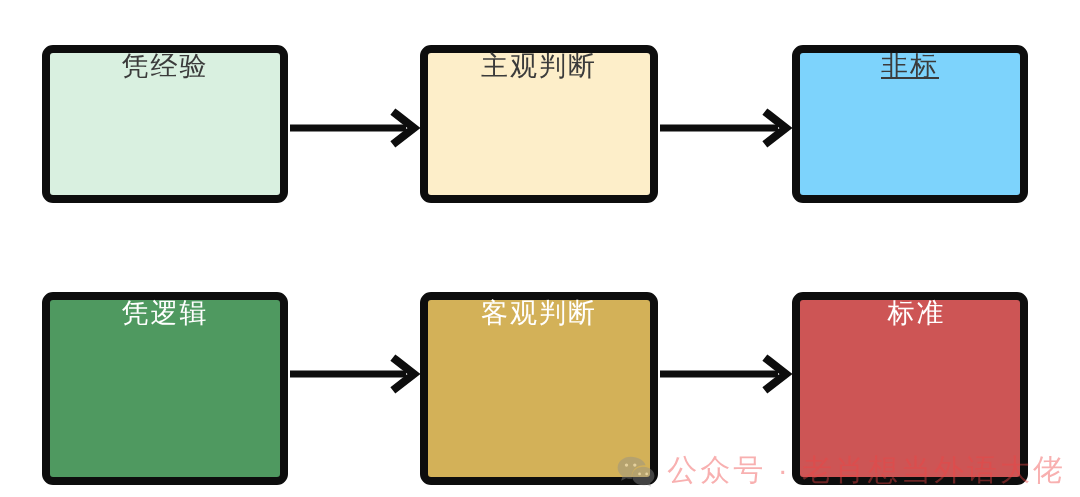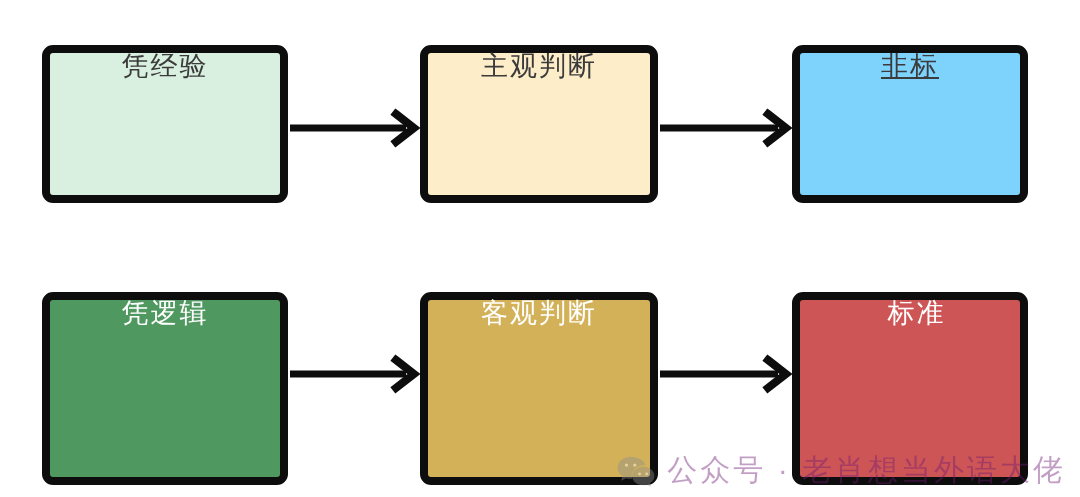--- a/index.html
+++ b/index.html
@@ -151,16 +151,16 @@
 
   <div id="watermark">
     <svg class="wm-icon" viewBox="0 0 64 56">
       <path fill="#8e8e8e" d="M23 4C10.8 4 1 12.3 1 22.6c0 5.8 3.2 11 8.2 14.4L7 44.3l8.3-4.3c2.4.7 5 1.1 7.7 1.1.9 0 1.7 0 2.6-.1-.5-1.6-.8-3.2-.8-4.9 0-9.9 9.4-17.9 21-17.9.8 0 1.5 0 2.3.1C46.3 10.6 35.7 4 23 4z"></path>
       <circle fill="#ffffff" cx="16" cy="18" r="2.8"></circle>
       <circle fill="#ffffff" cx="30" cy="18" r="2.8"></circle>
       <path fill="#8e8e8e" d="M63 36.4C63 27.9 54.6 21 44.2 21S25.4 27.9 25.4 36.4c0 8.6 8.4 15.5 18.8 15.5 2.2 0 4.3-.3 6.2-.9l6.9 3.6-1.8-6c4.6-2.8 7.5-7.2 7.5-12.2z"></path>
       <circle fill="#ffffff" cx="38" cy="33" r="2.3"></circle>
       <circle fill="#ffffff" cx="50" cy="33" r="2.3"></circle>
     </svg>
-    <span class="wm-text" style="color: #701a75;">公众号 · 老肖想当外语大佬</span>
+    <span class="wm-text" style="color: #ef4444;">公众号 · 老肖想当外语大佬</span>
   </div>
 
 </div>
 
 </body></html>

